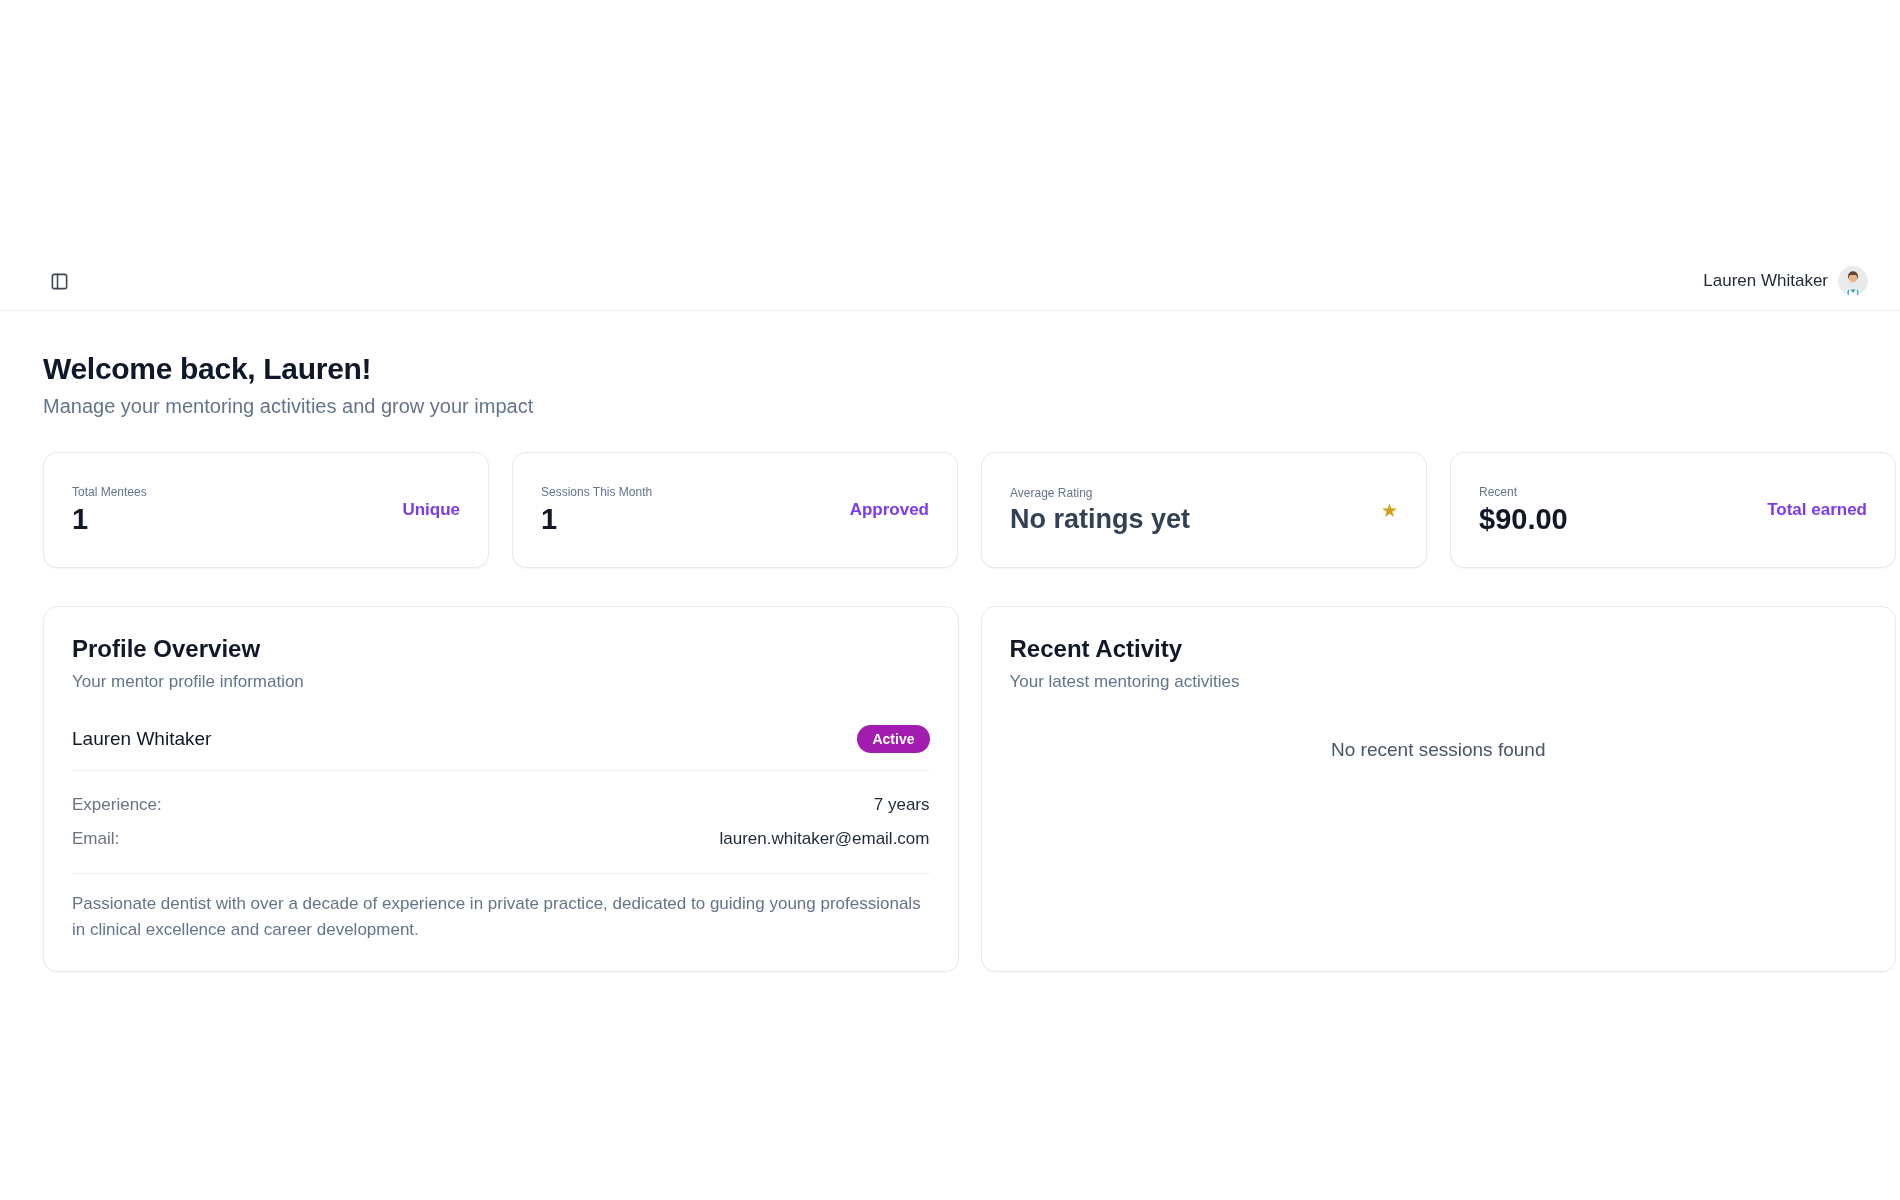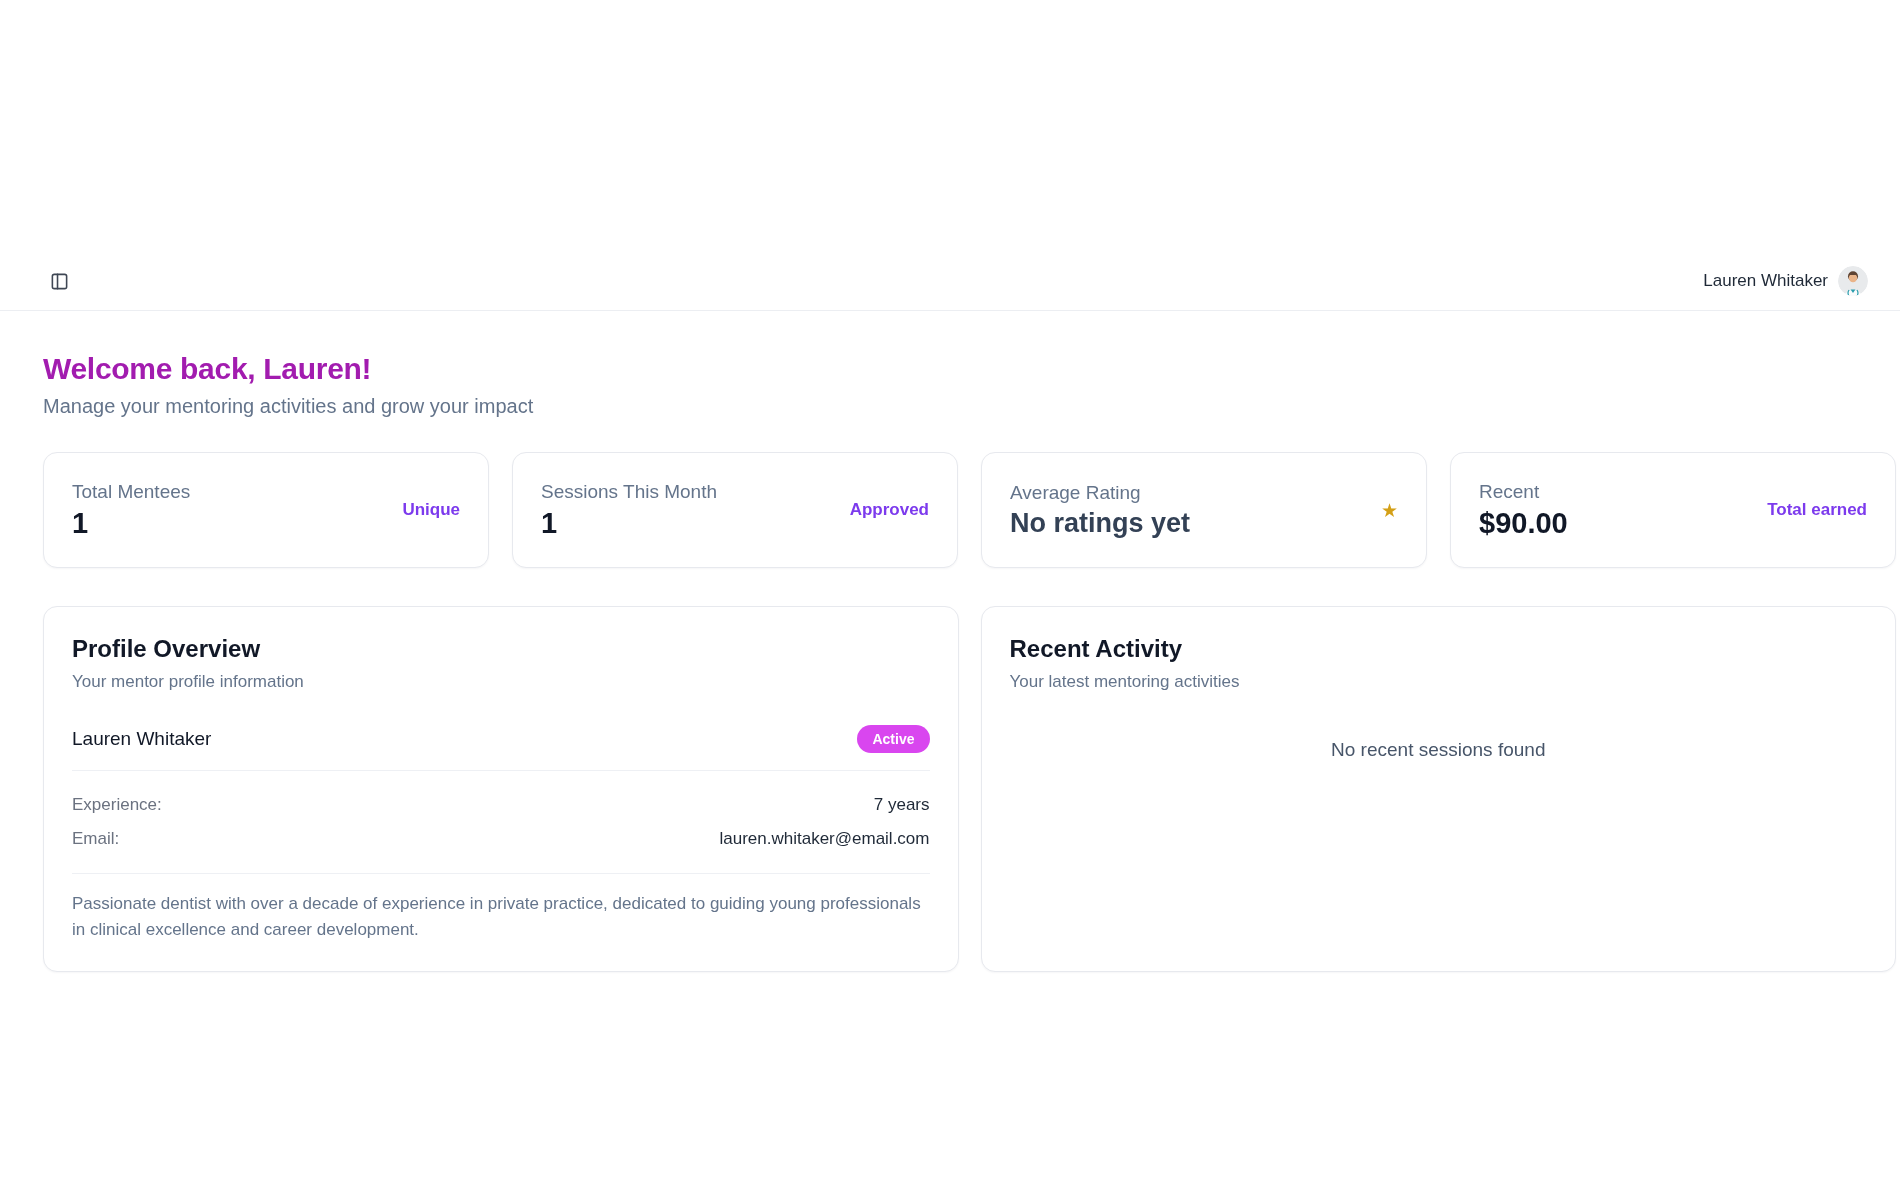--- a/index.html
+++ b/index.html
@@ -38,21 +38,21 @@
     overflow: hidden; flex: 0 0 auto;
   }
 
   
   .main { padding: 41px 4px 0 43px; }
 
   .page-title {
     margin: 0;
     font-size: 30px;
     font-weight: 700;
-    color: #a21caf;
+    color: #0f172a;
     letter-spacing: -0.3px;
   }
   .page-subtitle {
     margin-top: 9px;
     font-size: 20px;
     color: #64748b;
   }
 
   
   .stats-grid {
@@ -65,21 +65,21 @@
     height: 116px;
     border: 1px solid #e7e9ee;
     border-radius: 14px;
     background: #ffffff;
     box-shadow: 0 1px 2px rgba(16,24,40,.04);
     padding: 0 28px;
     display: flex;
     align-items: center;
     justify-content: space-between;
   }
-  .stat-label { font-size: 19px; color: #64748b; }
+  .stat-label { font-size: 12px; color: #64748b; }
   .stat-value {
     font-size: 29px; font-weight: 700; color: #111827;
     margin-top: 5px; line-height: 1.1;
   }
   .stat-value.muted { color: #334155; font-size: 27px; }
   .stat-tag { font-size: 17px; font-weight: 600; color: #7c3aed; white-space: nowrap; }
   .star-icon { font-size: 19px; color: #d4a017; line-height: 1; }
 
   
   .panels-grid {
@@ -98,21 +98,21 @@
   }
   .panel-title { font-size: 24px; font-weight: 700; color: #111827; line-height: 1.15; }
   .panel-subtitle { margin-top: 9px; font-size: 17px; color: #64748b; }
 
   .name-row {
     margin-top: 33px;
     display: flex; align-items: center; justify-content: space-between;
   }
   .mentor-name { font-size: 19px; color: #111827; }
   .status-badge {
-    background: #d946ef; color: #ffffff;
+    background: #a21caf; color: #ffffff;
     font-size: 14px; font-weight: 700;
     padding: 6px 15px; border-radius: 999px;
     line-height: 1.15;
   }
   .divider { height: 1px; background: #eef0f4; border: none; margin: 17px 0; }
   .field-row {
     display: flex; align-items: flex-end; justify-content: space-between;
     font-size: 17px; padding: 7px 0;
   }
   .field-label { color: #6b7280; }

